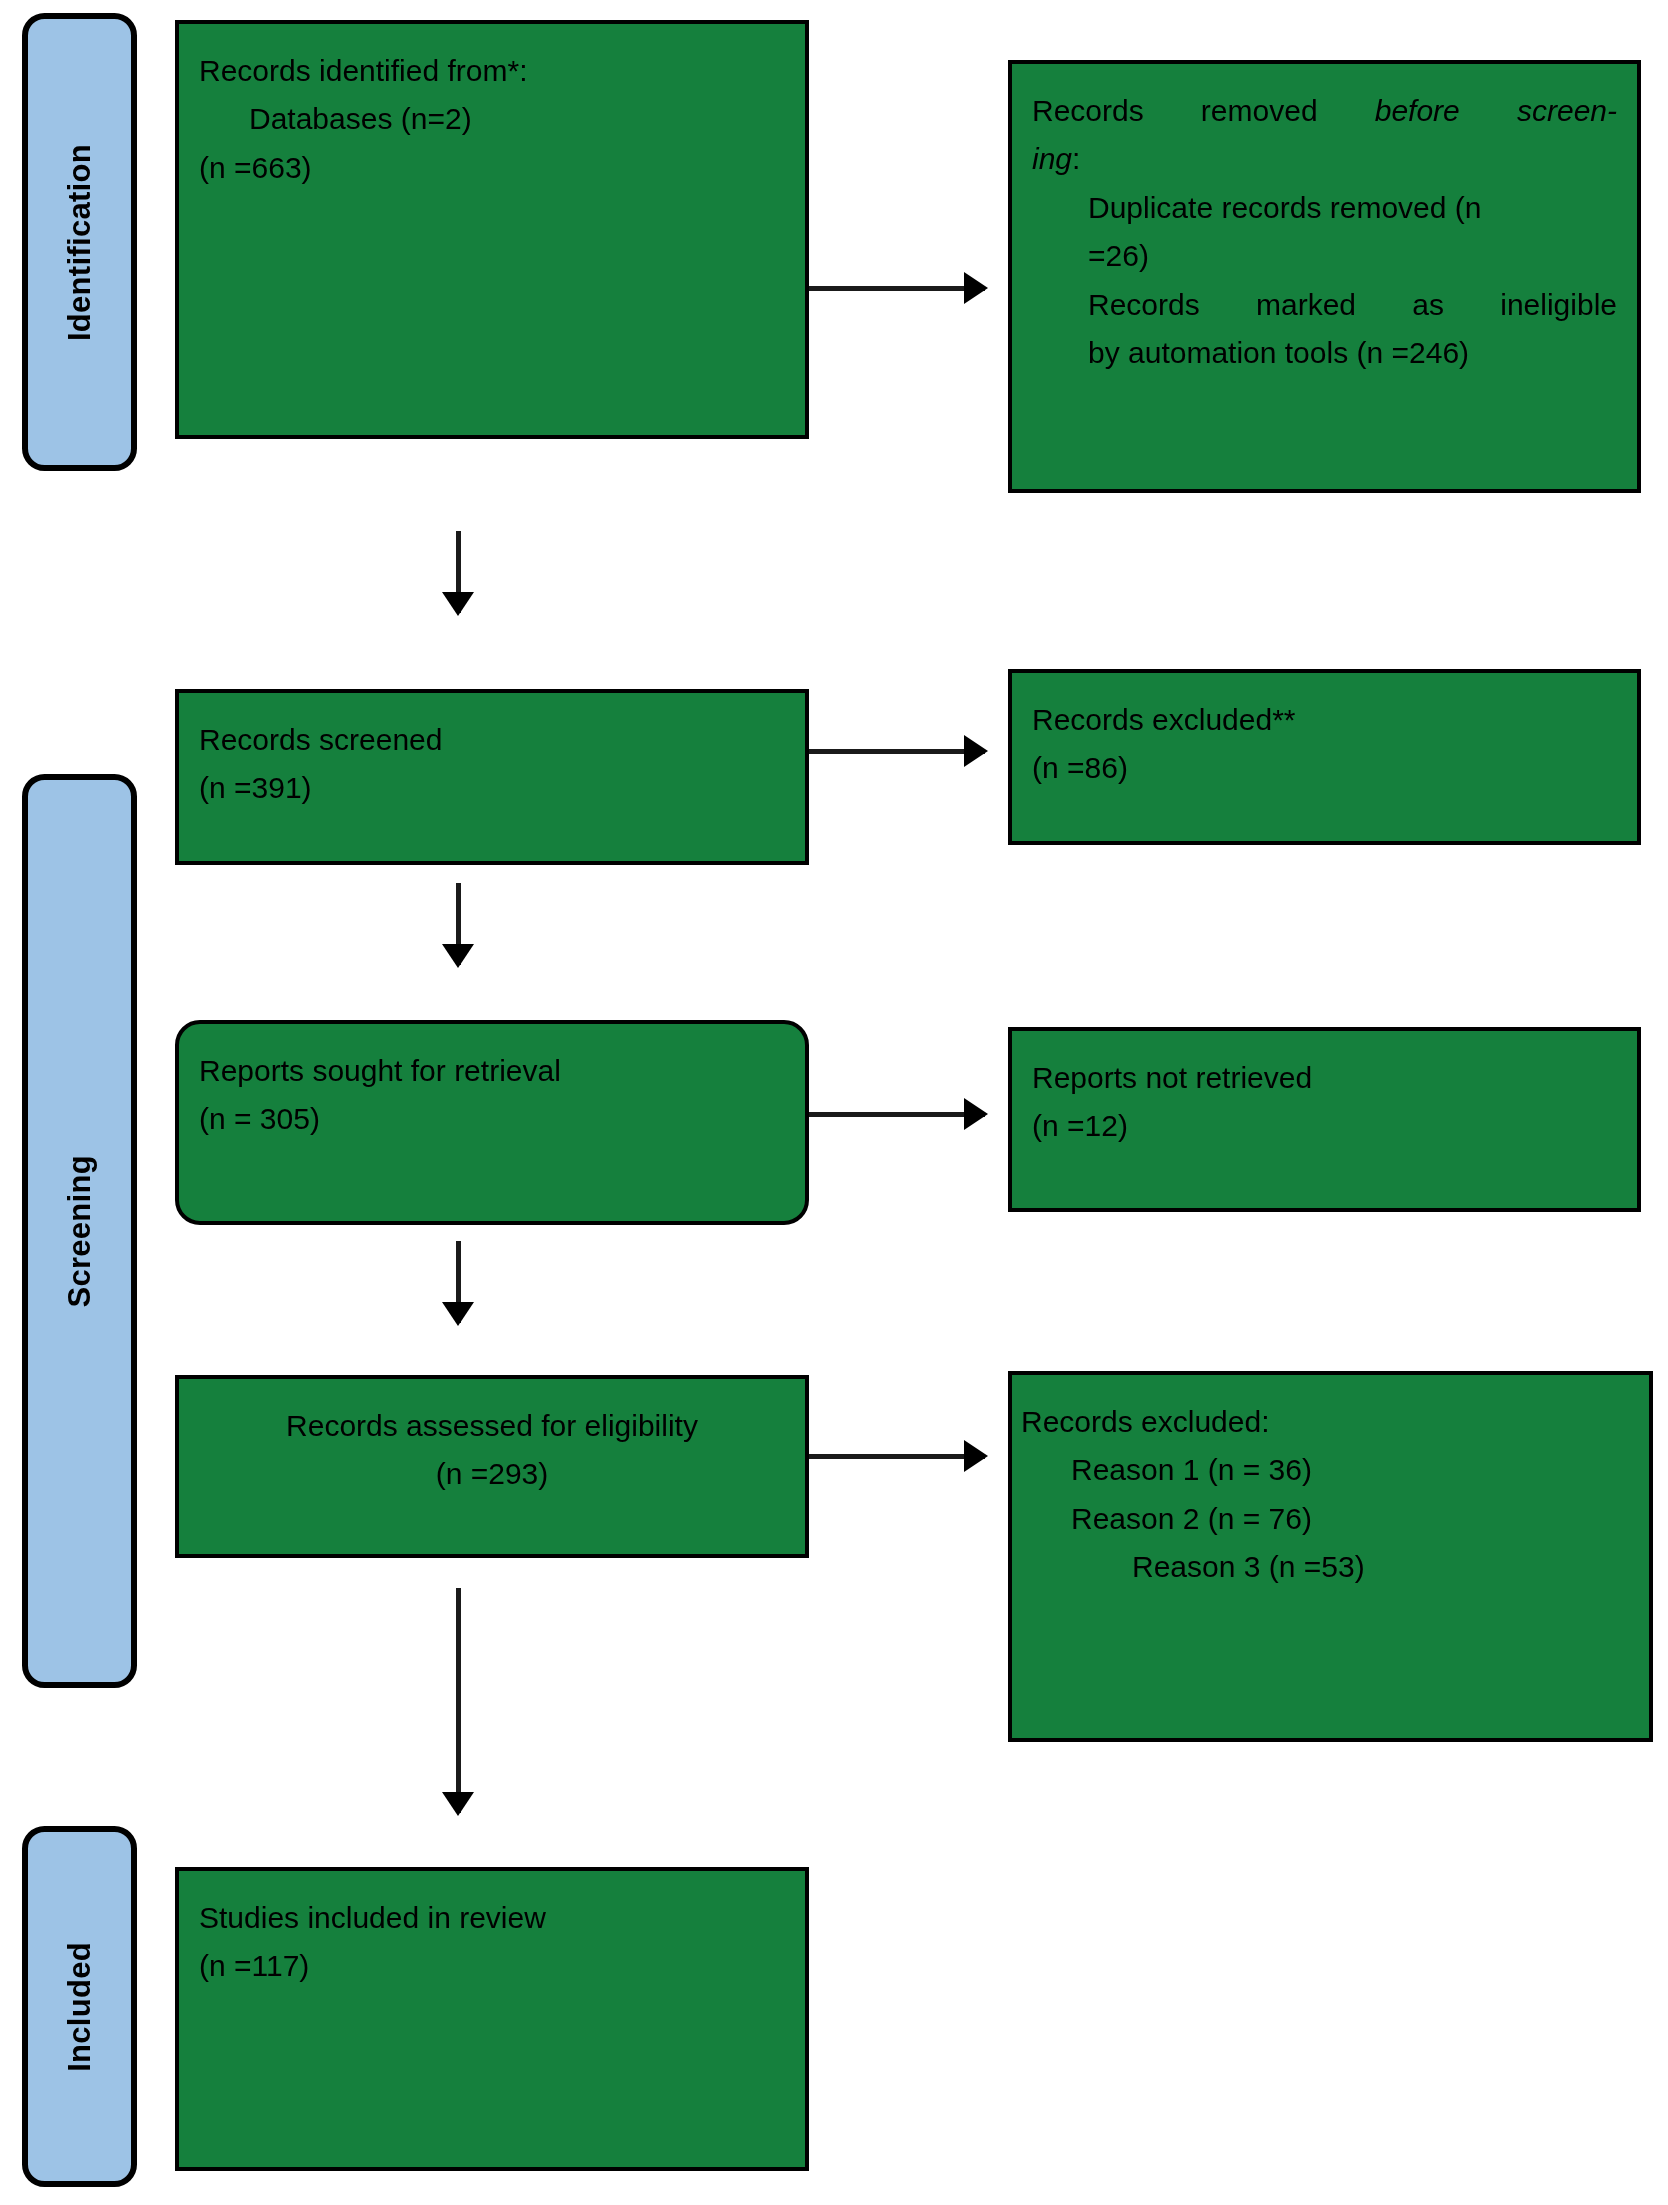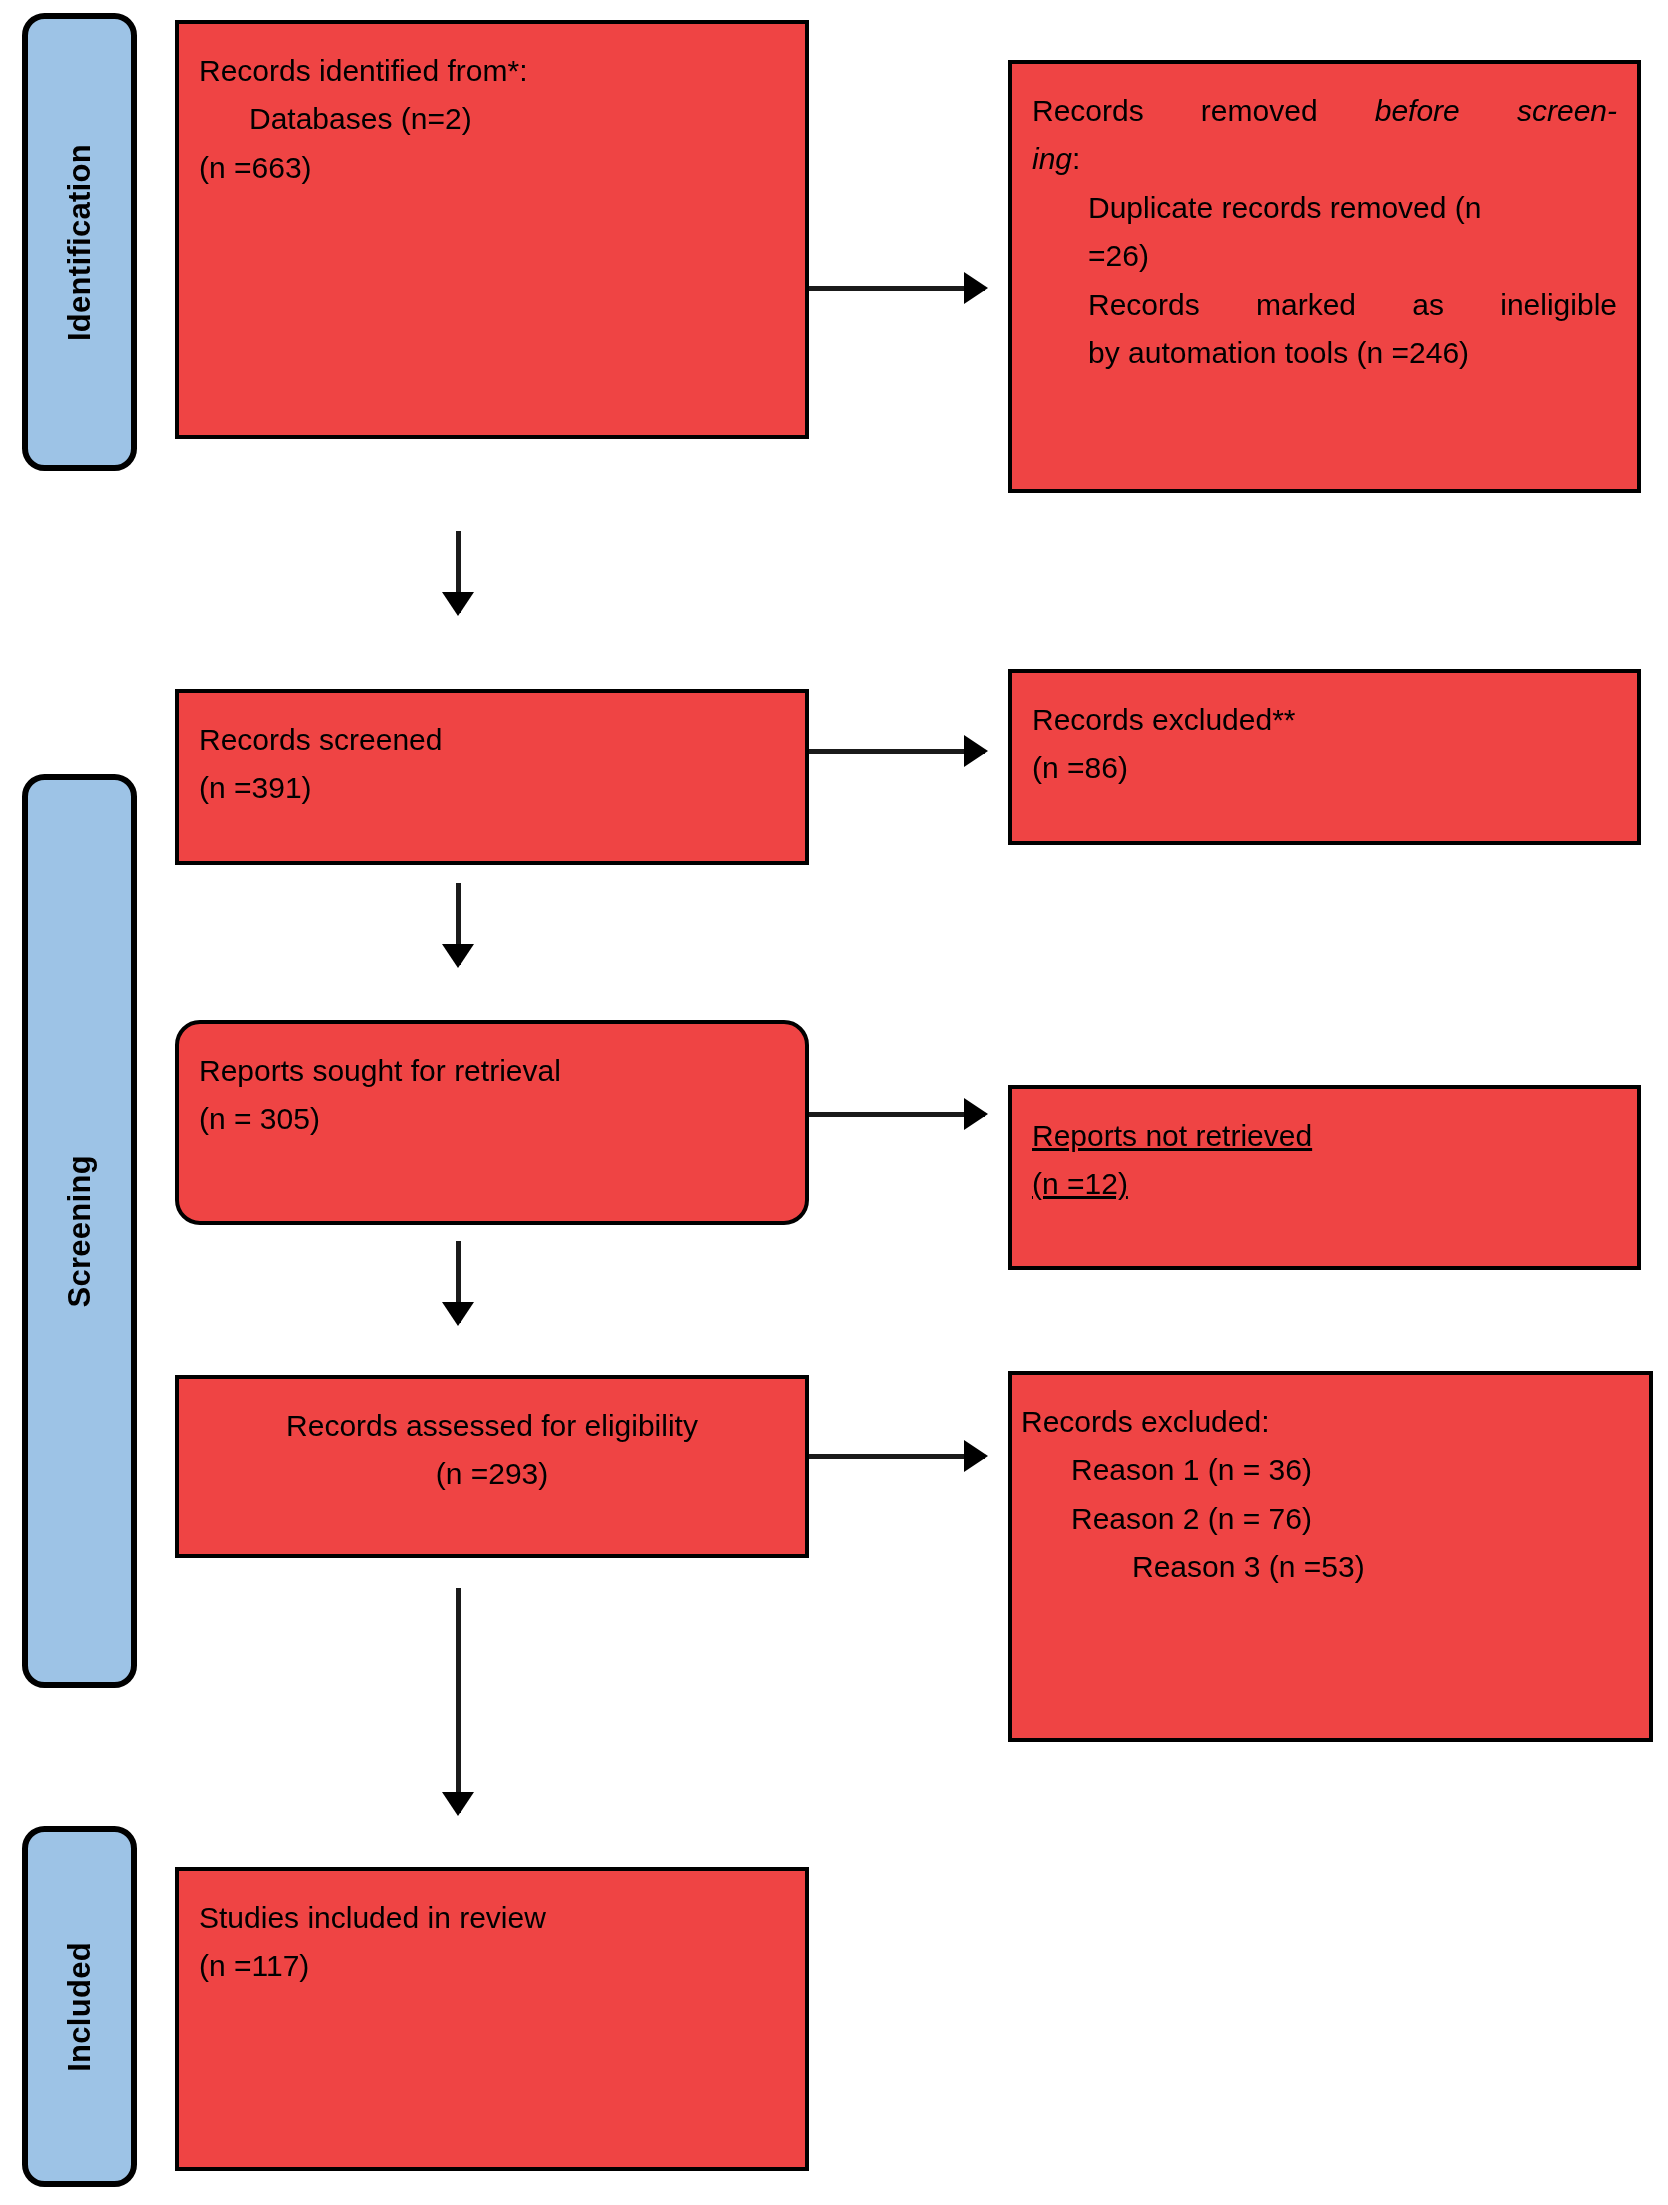--- a/index.html
+++ b/index.html
@@ -35,21 +35,21 @@
     font-size:31px;
     letter-spacing:0.3px;
     line-height:1;
     color:#000000;
     white-space:nowrap;
   }
 
   
   .box{
     position:absolute;
-    background:#ef4444;
+    background:#15803d;
     border:4.6px solid #000000;
     box-sizing:border-box;
     padding:22.5px 20px 13.2px 20px;
   }
   .box p{
     margin:0 0 0 0;
     font-size:30px;
     line-height:1.62;
     color:#000000;
   }
@@ -141,21 +141,21 @@
 
   <div class="h-arrow" style="left:809px; top:749px; width:176px;"></div>
 
   <div class="v-arrow" style="left:456px; top:883px; height:82px;"></div>
 
   <div class="box" style="left:175px; top:1020px; width:634px; height:205px;border-radius:25px;">
     <p>Reports sought for retrieval</p>
     <p>(n = 305)</p>
   </div>
 
-  <div class="box" style="left:1008px; top:1085px; width:633px; height:185px;text-decoration:underline;">
+  <div class="box" style="left:1008px; top:1027px; width:633px; height:185px;">
     <p>Reports not retrieved</p>
     <p>(n =12)</p>
   </div>
 
   <div class="h-arrow" style="left:809px; top:1112px; width:176px;"></div>
 
   <div class="v-arrow" style="left:456px; top:1241px; height:82px;"></div>
 
   <div class="box" style="left:175px; top:1375px; width:634px; height:183px;text-align:center;">
     <p>Records assessed for eligibility</p>

